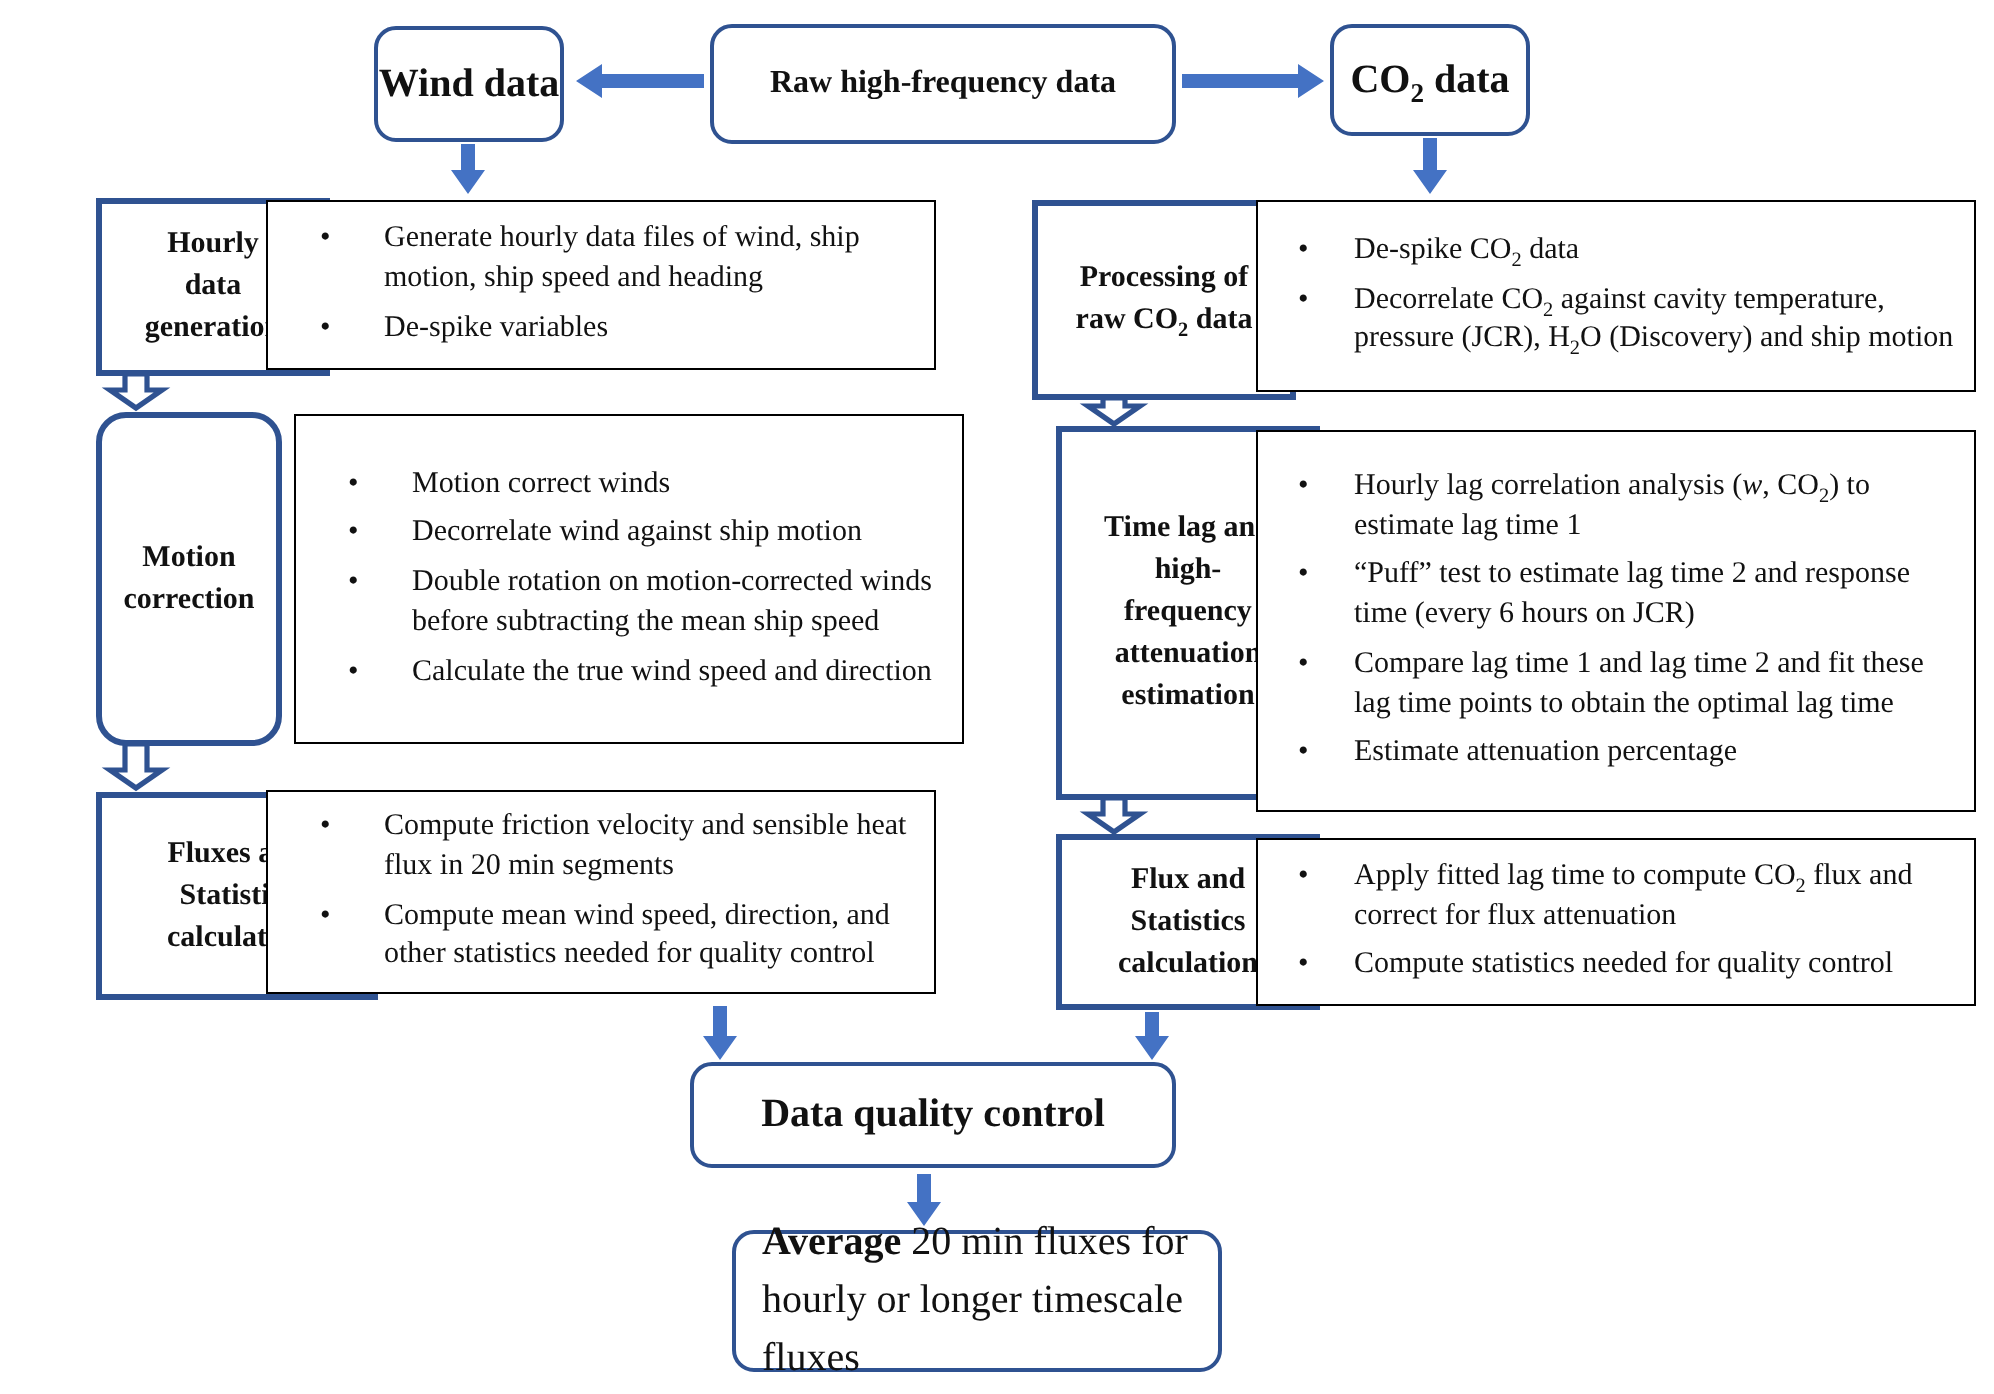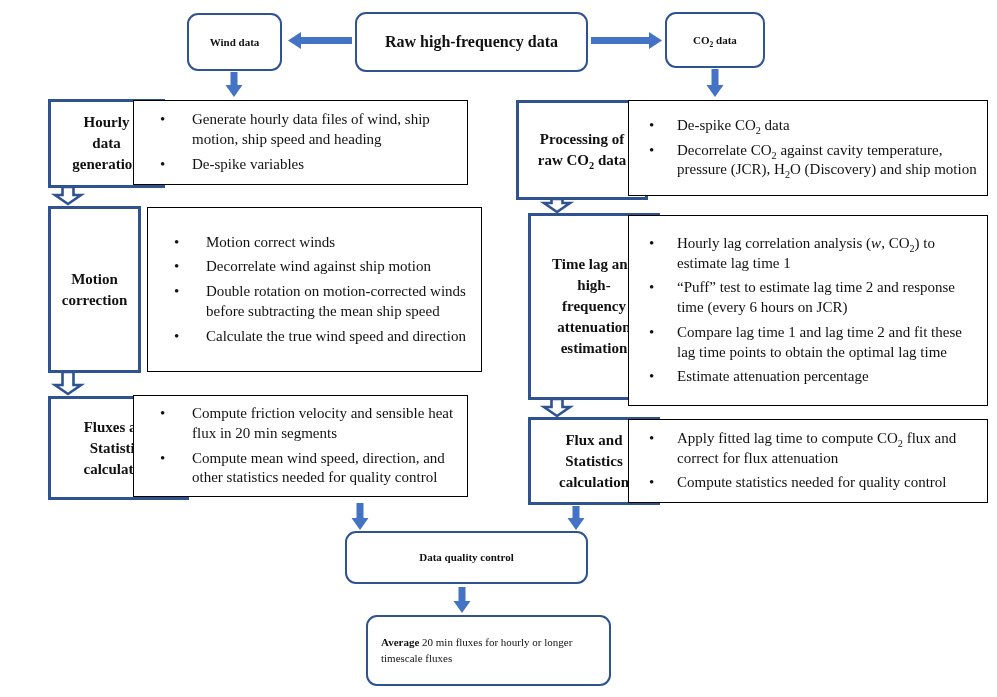--- a/index.html
+++ b/index.html
@@ -28,21 +28,21 @@
   .arrow-hollow{fill:#ffffff;stroke:var(--stage-border);stroke-width:2.6;stroke-linejoin:miter;}
   .box{
     position:absolute;z-index:2;background:#ffffff;
     display:flex;align-items:center;justify-content:center;
   }
   .rounded{
     border:2.6px solid var(--stage-border);
     border-radius:11px;
     font-weight:bold;
     text-align:center;
-    font-size:11px;
+    font-size:20px;
     line-height:1.35;
   }
   .stage{
     border:3px solid var(--stage-border);
     font-weight:bold;
     text-align:center;
     font-size:15px;
     line-height:1.4;
     margin-left:38px;
   }
@@ -117,21 +117,21 @@
   <div class="box stage" style="left:10px;top:99px;width:117px;height:89px;padding:0 17px;">
     <span>Hourly data generation</span>
   </div>
   <div class="box detail" style="left:133px;top:100px;width:335px;height:85px;">
     <ul>
         <li><span>Generate hourly data files of wind, ship motion, ship speed and heading</span></li>
         <li><span>De-spike variables</span></li>
       </ul>
   </div>
 
-  <div class="box stage" style="left:10px;top:206px;width:93px;height:167px;padding:0 0;">
+  <div class="box stage" style="left:10px;top:206px;width:93px;height:167px;padding:0 0;border-radius:15px;">
     <span>Motion correction</span>
   </div>
   <div class="box detail" style="left:147px;top:207px;width:335px;height:165px;">
     <ul>
         <li><span>Motion correct winds</span></li>
         <li><span>Decorrelate wind against ship motion</span></li>
         <li><span>Double rotation on motion-corrected winds before subtracting the mean ship speed</span></li>
         <li><span>Calculate the true wind speed and direction</span></li>
       </ul>
   </div>

